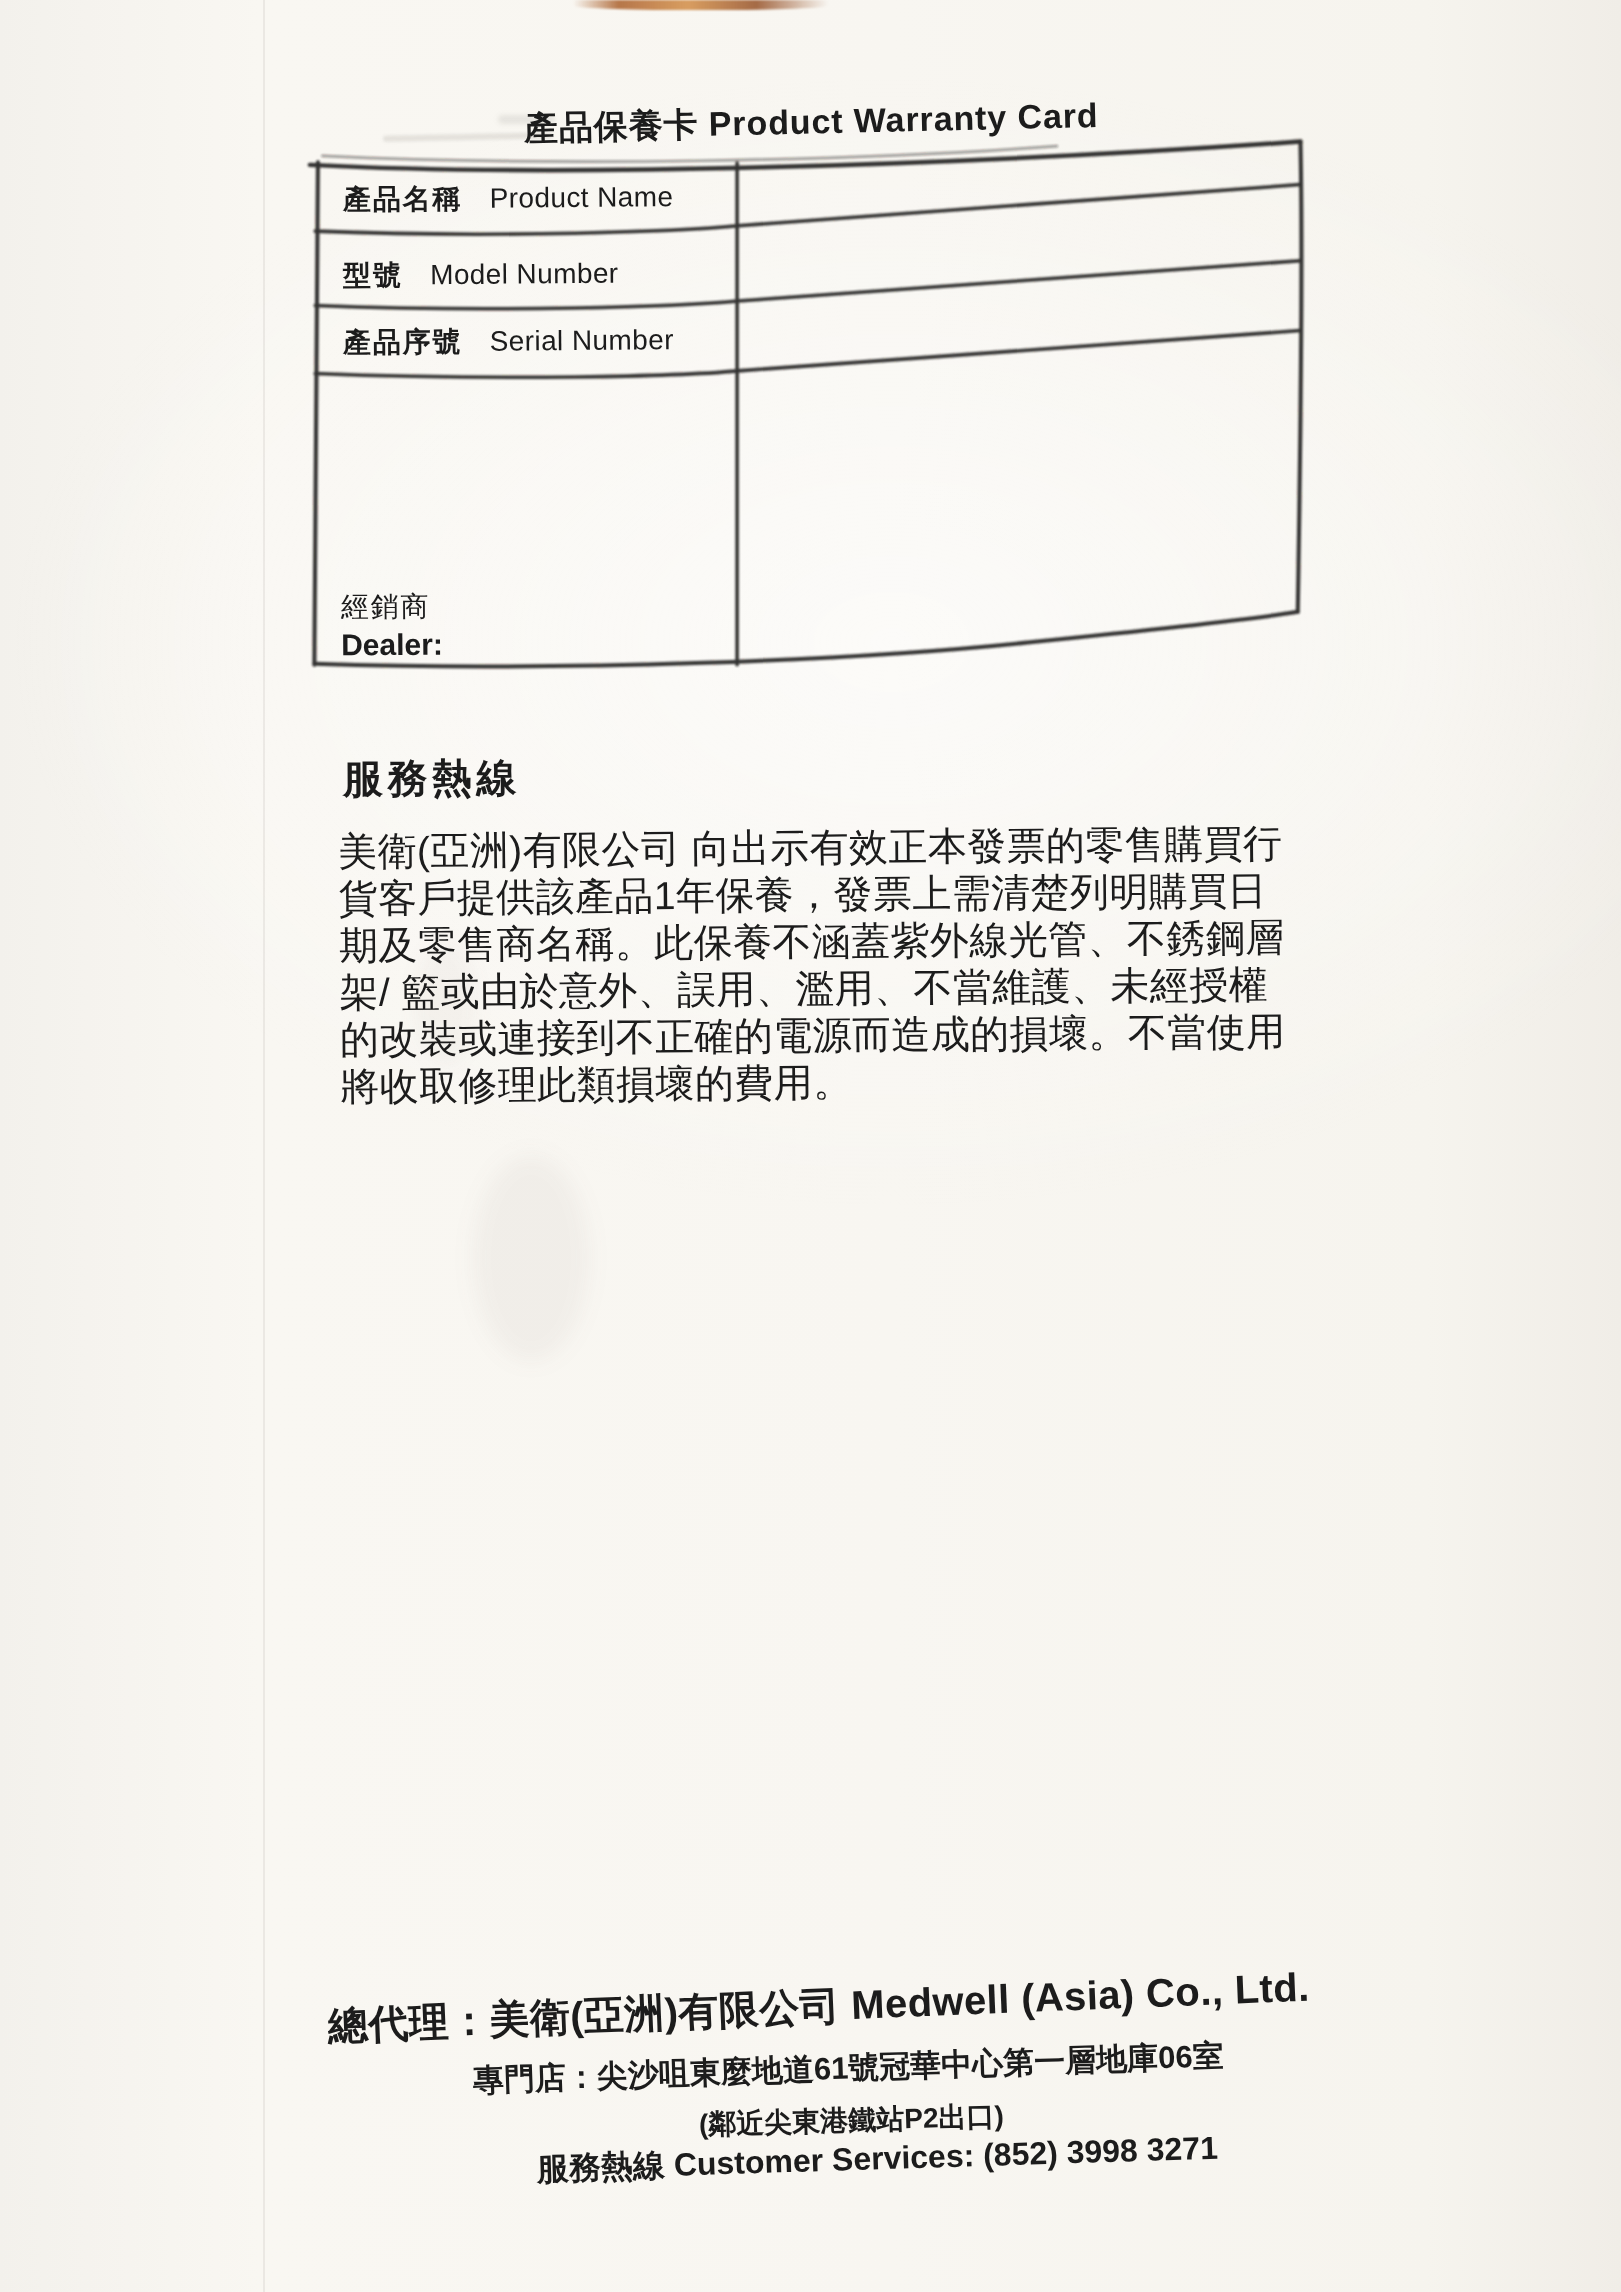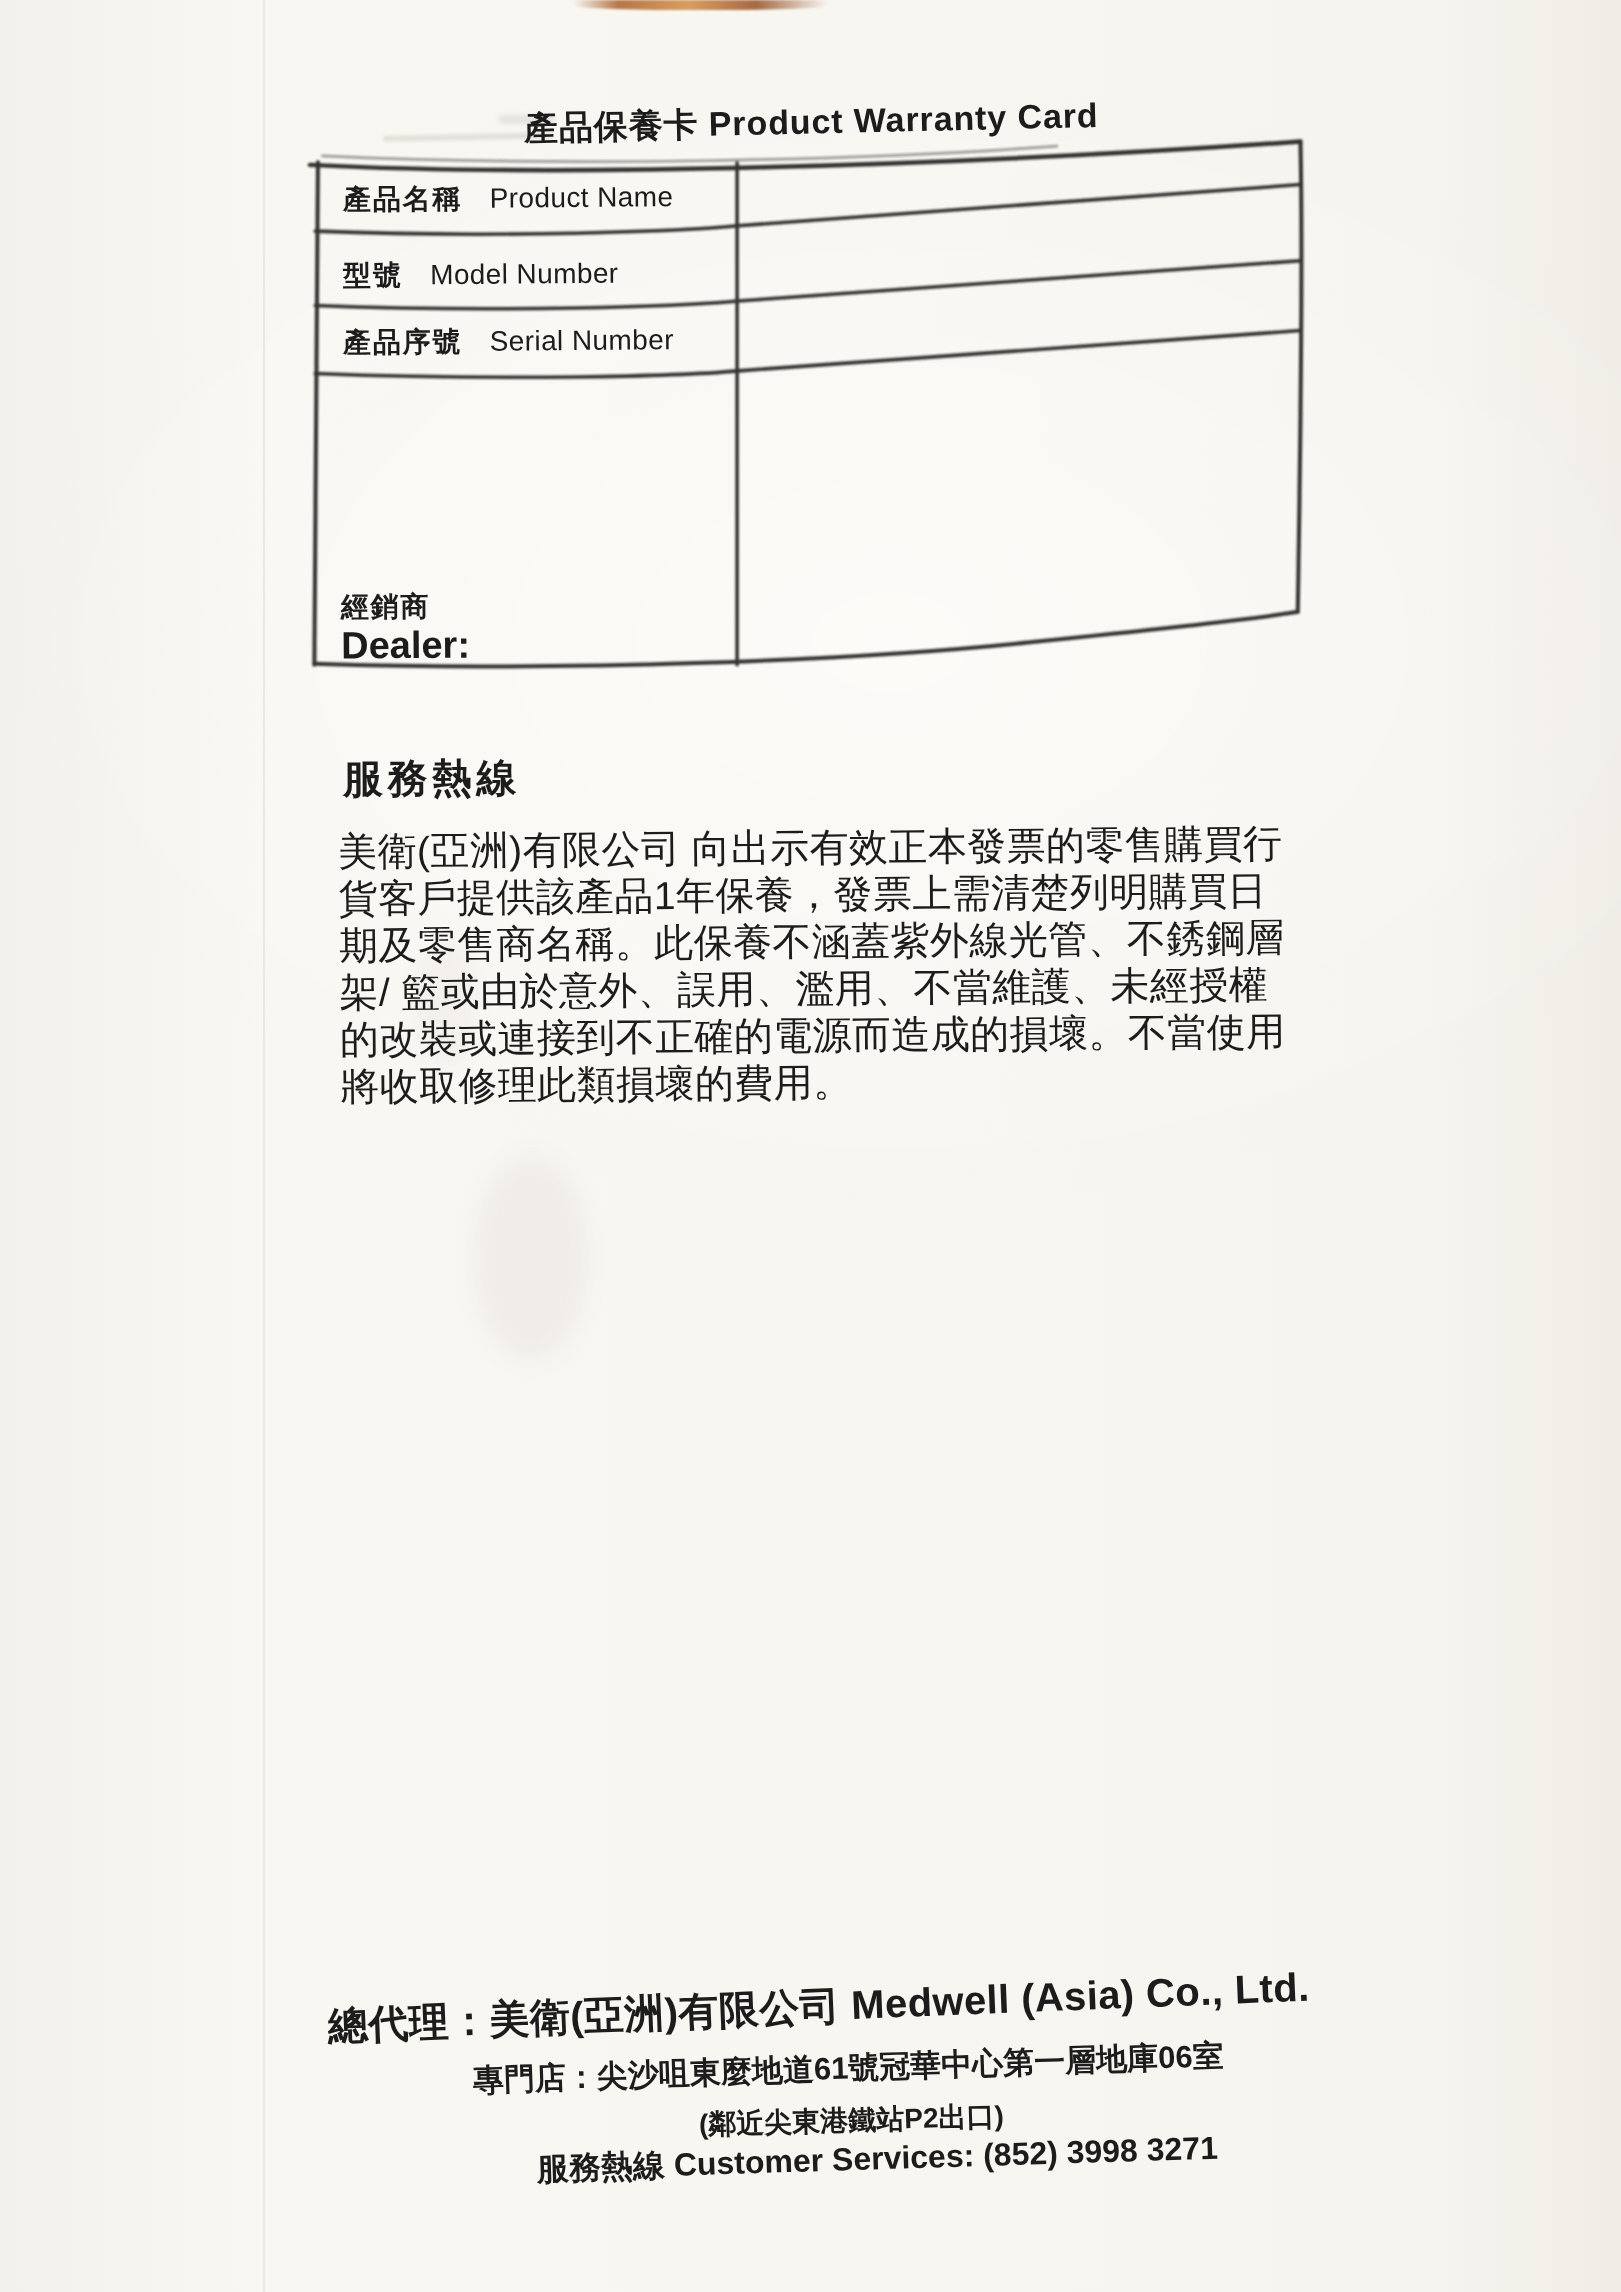--- a/index.html
+++ b/index.html
@@ -35,22 +35,22 @@
            transform:rotate(-1.3deg); transform-origin:left center; }
 
   .rowlabel { font-size:28px; transform:rotate(-0.5deg); transform-origin:left center; }
   .rowlabel .zh { font-weight:600; letter-spacing:1.8px; }
   .rowlabel .en { font-weight:500; margin-left:19.7px; letter-spacing:0.4px; }
   .row1 { left:343px; top:181px; }
   .row2 { left:343px; top:257px; }
   .row3 { left:343px; top:324px; }
 
   .dealer { left:341px; top:588px; transform:rotate(-0.4deg); }
-  .dealer .zh { font-size:28px; font-weight:700; letter-spacing:1.8px; line-height:38px; }
-  .dealer .en { font-size:38px; font-weight:600; line-height:38px; }
+  .dealer .zh { font-size:28px; font-weight:400; letter-spacing:1.8px; line-height:38px; }
+  .dealer .en { font-size:30px; font-weight:600; line-height:38px; }
 
   .lw-heading { left:343px; top:751px; font-size:40px; font-weight:700; letter-spacing:4.5px;
                 transform:rotate(-0.3deg); }
   .lw-body { left:338px; top:828px; font-size:39px; font-weight:500; line-height:47px;
              letter-spacing:0.4px; transform:rotate(-0.5deg); transform-origin:left top; }
 
   .f1 { left:328px; top:1999px; font-size:40px; font-weight:700; letter-spacing:0.4px;
         transform:rotate(-2.3deg); transform-origin:left center; }
   .f2 { left:473px; top:2060px; font-size:31px; font-weight:700;
         transform:rotate(-1.9deg); transform-origin:left center; }

